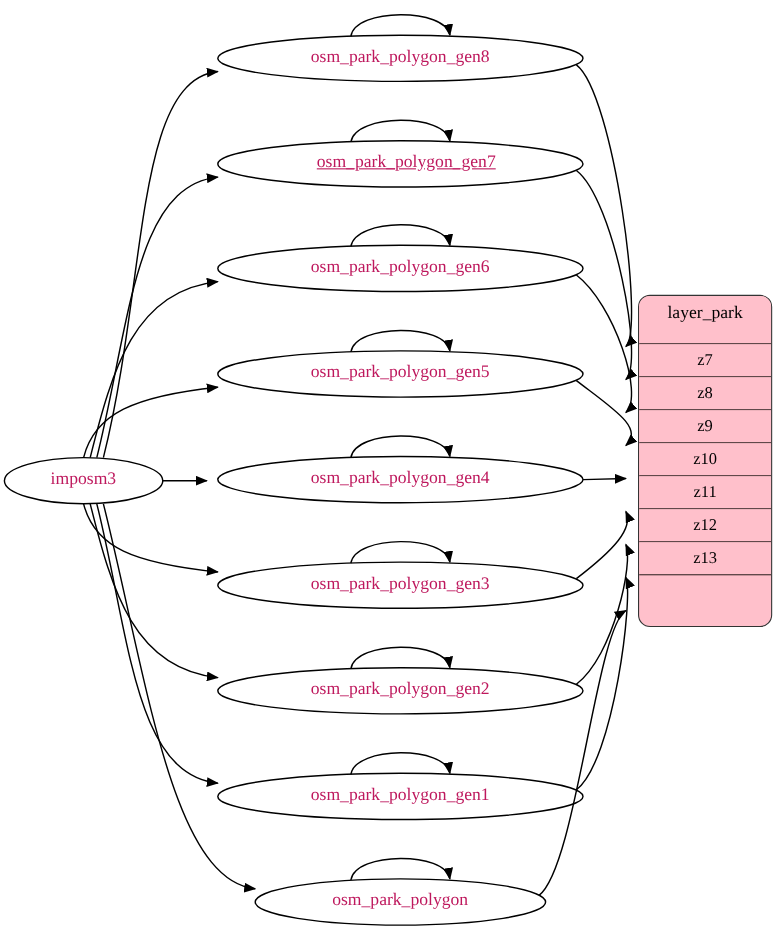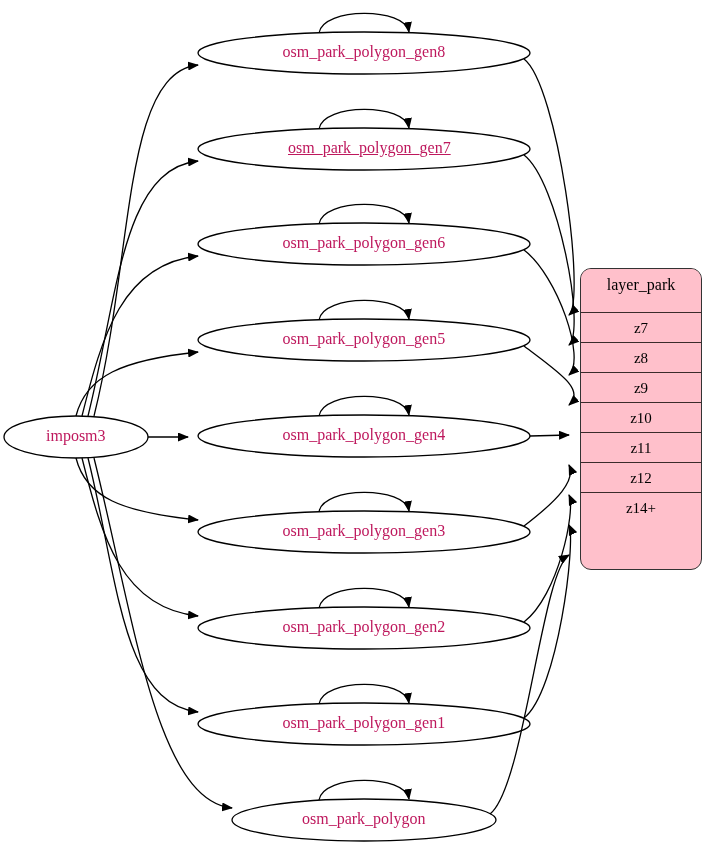--- a/index.html
+++ b/index.html
@@ -83,16 +83,16 @@
     </div>
 
   <div class="tbl">
     <div class="tbl-row hdr">layer_park</div>
     <div class="tbl-row">z7</div>
     <div class="tbl-row">z8</div>
     <div class="tbl-row">z9</div>
     <div class="tbl-row">z10</div>
     <div class="tbl-row">z11</div>
     <div class="tbl-row">z12</div>
-    <div class="tbl-row last">z14+</div>
+    <div class="tbl-row">z13</div>
   </div>
 
 </div>
 
 </body></html>

